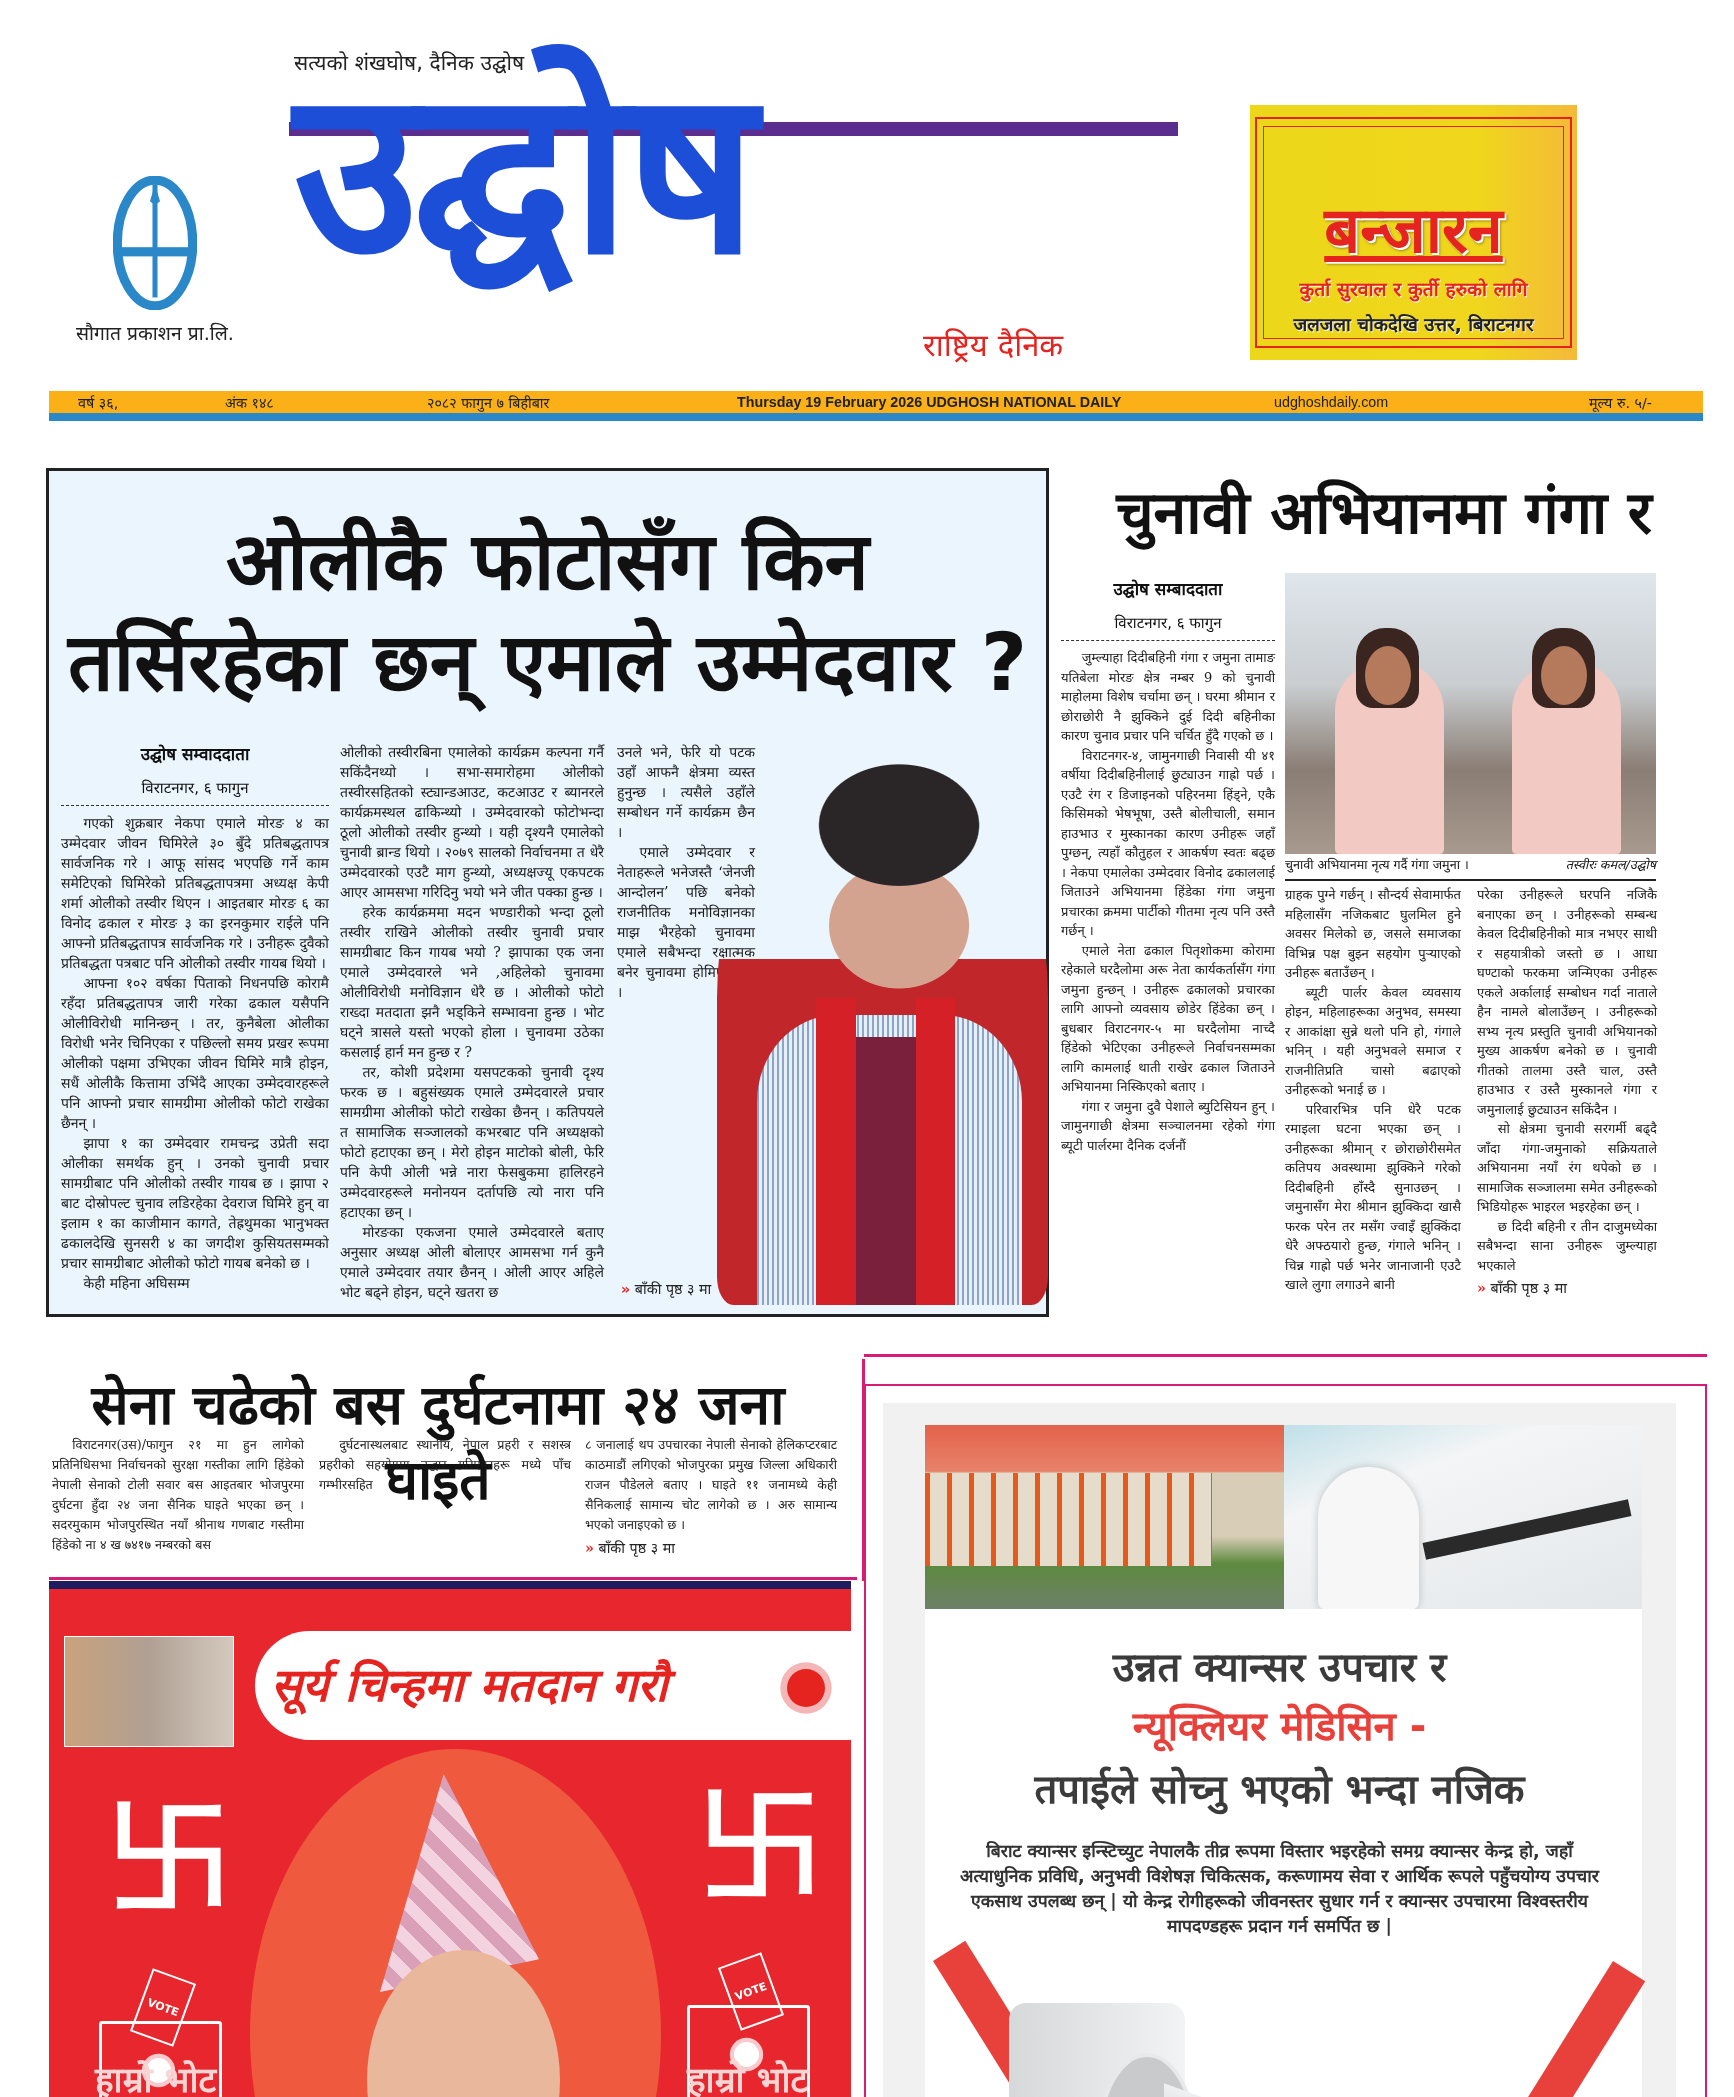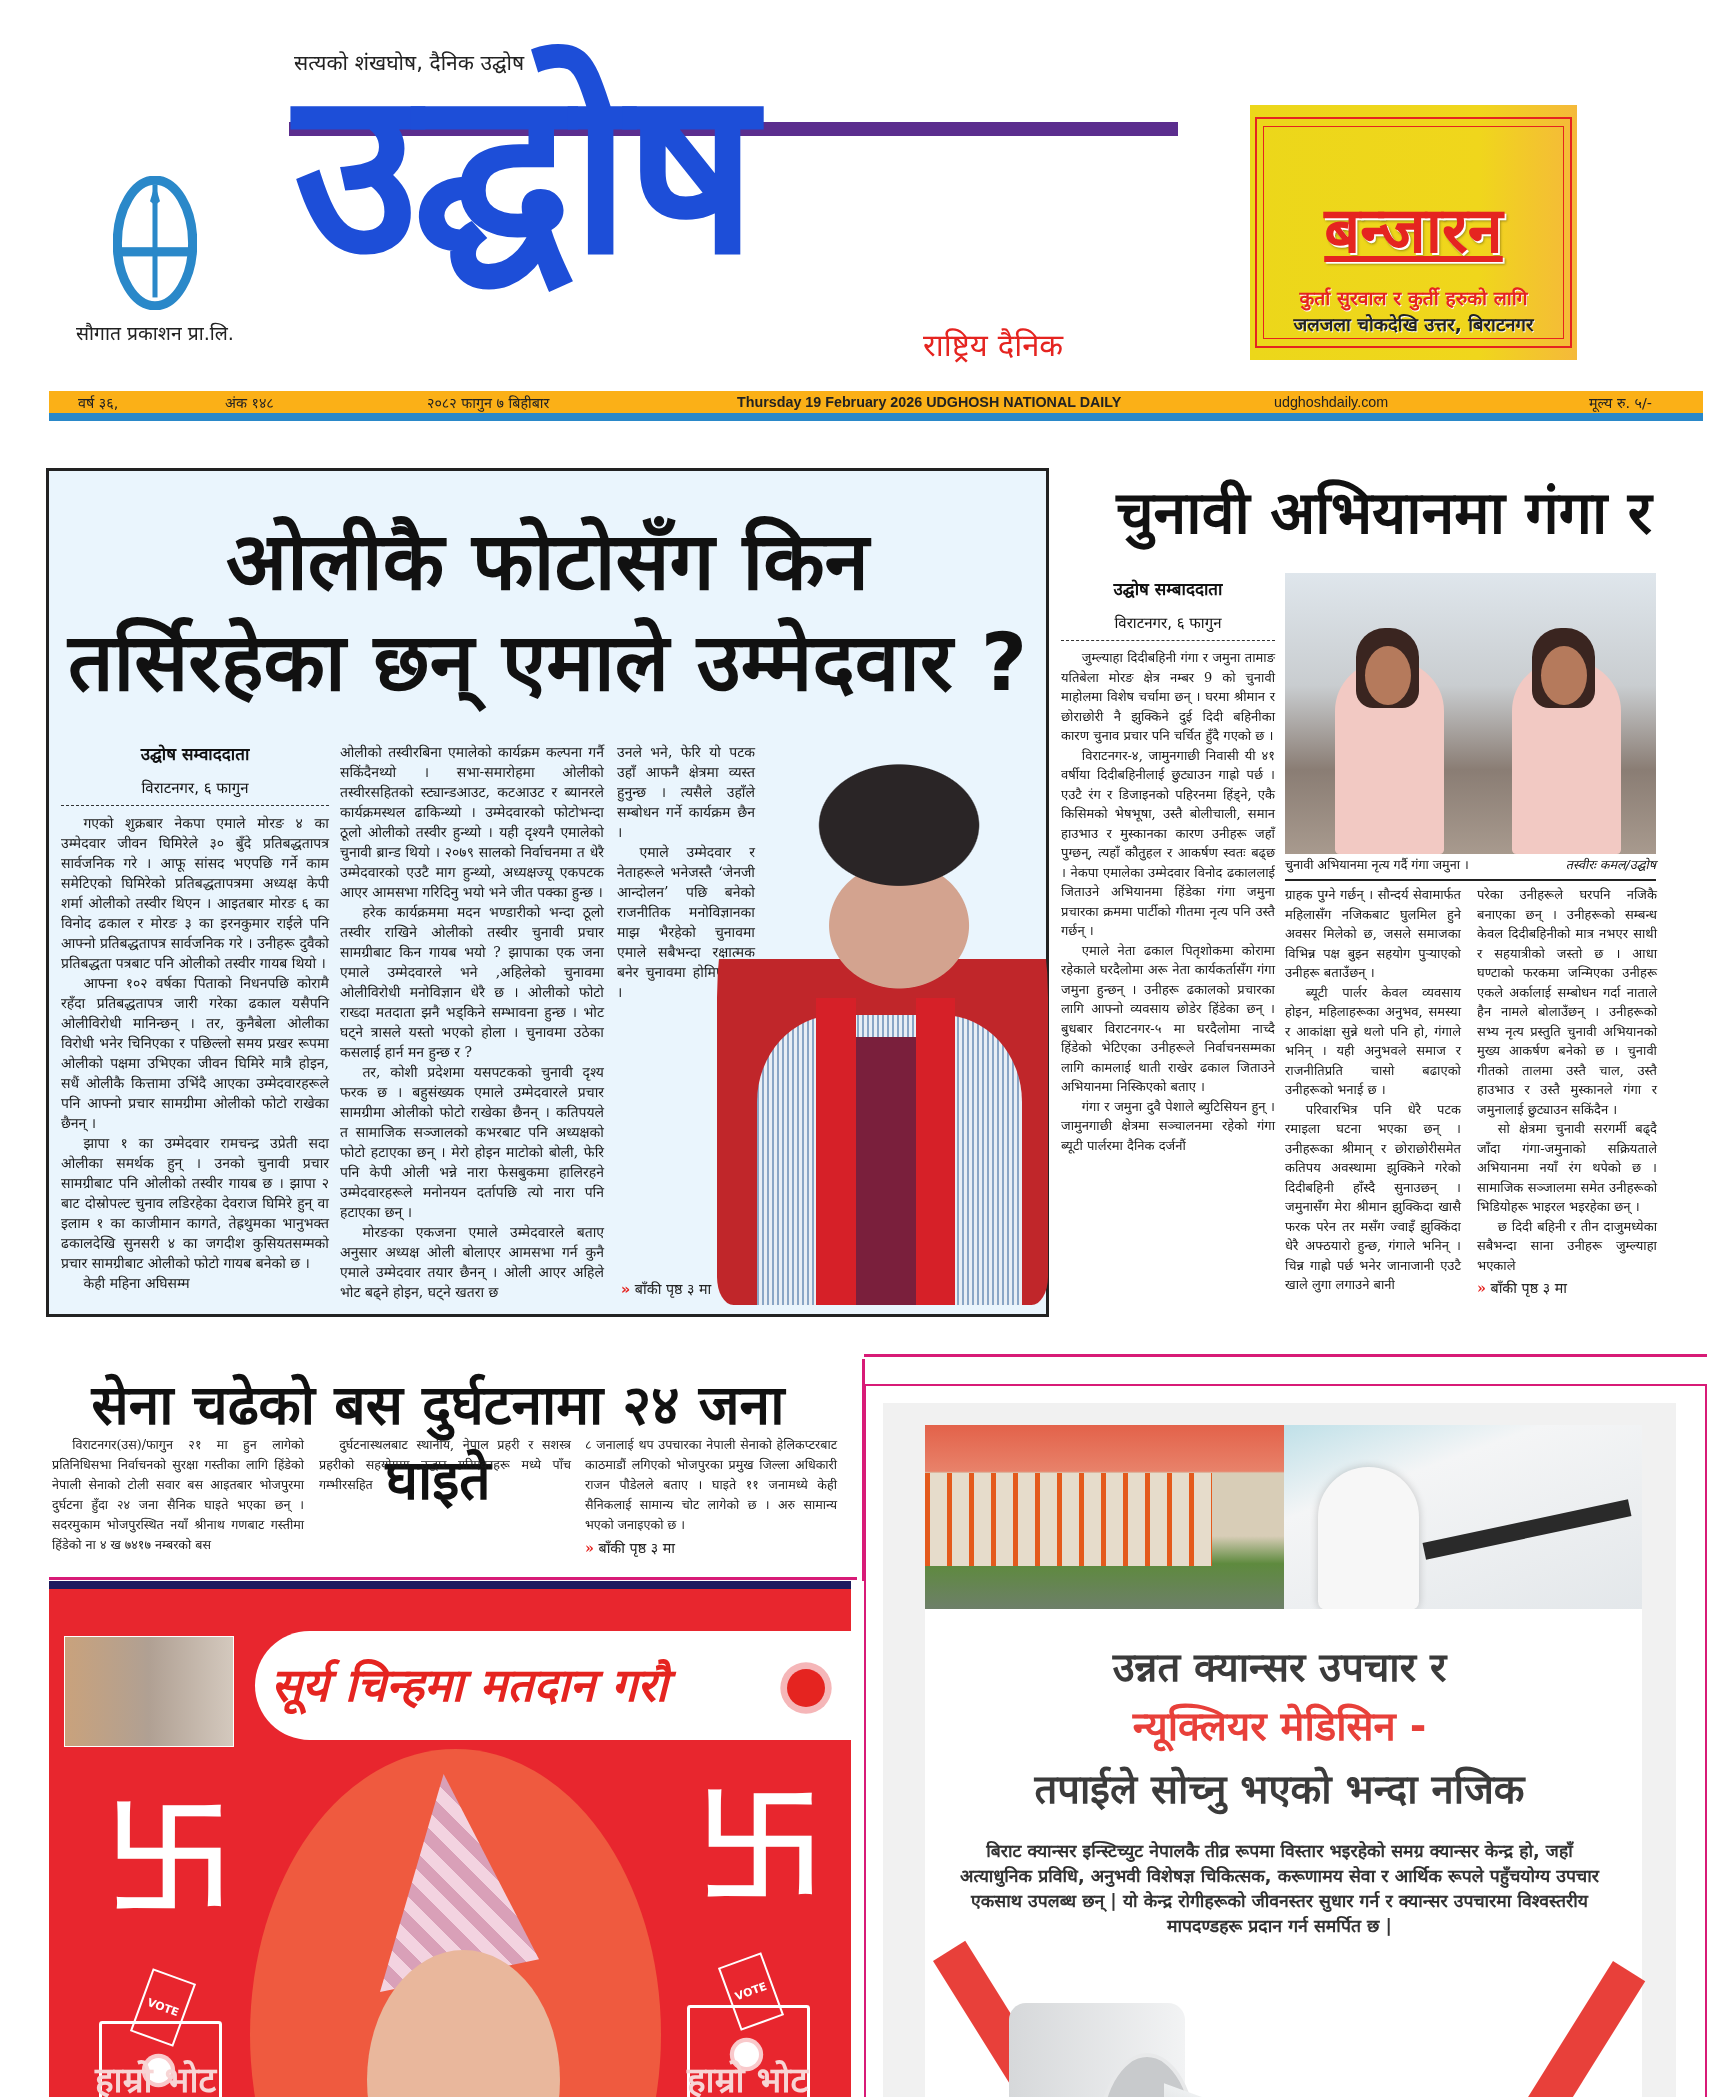--- a/index.html
+++ b/index.html
@@ -10,21 +10,21 @@
   .title{left:294px;top:59px;font-size:227px;font-weight:bold;color:#1d4ed8;line-height:1;letter-spacing:-4.2px;text-align:center;}
   .title-bar{left:289px;top:122px;width:889px;height:14.3px;background:#5b2d8e;}
   .subtitle{left:923px;top:323px;font-size:31px;color:#e52420;}
   .publisher{left:76px;top:319px;font-size:19.3px;color:#222;}
   .logo{left:113px;top:176px;width:84px;height:134px;}
   
   .ad-banjaran{left:1250px;top:105px;width:327px;height:255px;background:linear-gradient(90deg,#ecd71a 0%,#f0d61c 70%,#f5b93a 100%);}
   .ad-banjaran .frame{position:absolute;left:5px;top:11.7px;right:5px;bottom:11.7px;border:2.5px solid #e52420;}
   .ad-banjaran .frame2{position:absolute;left:12.6px;top:21px;right:12.6px;bottom:21px;border:0.8px solid #e52420;}
   .ad-banjaran .brand{position:absolute;left:0;right:0;top:80px;text-align:center;font-size:63px;font-weight:bold;color:#e52420;text-shadow:1.7px 1.7px 0 #fff,2.5px 2.5px 2.5px rgba(0,0,0,.35);text-decoration:underline;}
-  .ad-banjaran .tag{position:absolute;left:0;right:0;top:179px;text-align:center;font-size:19.3px;color:#e52420;font-weight:bold;text-shadow:0.8px 0.8px 0 #fff;}
+  .ad-banjaran .tag{position:absolute;left:0;right:0;top:170px;text-align:center;font-size:19.3px;color:#e52420;font-weight:bold;text-shadow:0.8px 0.8px 0 #fff;}
   .ad-banjaran .addr{position:absolute;left:0;right:0;top:206px;text-align:center;font-size:18.5px;color:#222;font-weight:bold;text-shadow:0.8px 0.8px 0 #fff;}
   
   .infobar{left:49px;top:391px;width:1654px;height:22px;background:#fbb017;display:flex;align-items:center;font-size:14.3px;color:#222;}
   .infobar span{position:absolute;}
   .bluebar{left:49px;top:413px;width:1654px;height:7.6px;background:#2a88c9;}
   
   .oli-box{left:46px;top:468px;width:1003px;height:849px;background:#eaf5fd;border:3.4px solid #222;box-sizing:border-box;}
   .oli-head1{left:46px;top:503px;width:1003px;text-align:center;font-size:80px;font-weight:bold;color:#111;}
   .oli-head2{left:46px;top:604px;width:1003px;text-align:center;font-size:80px;font-weight:bold;color:#111;}
   .byline{font-weight:bold;font-size:17px;text-align:center;}

